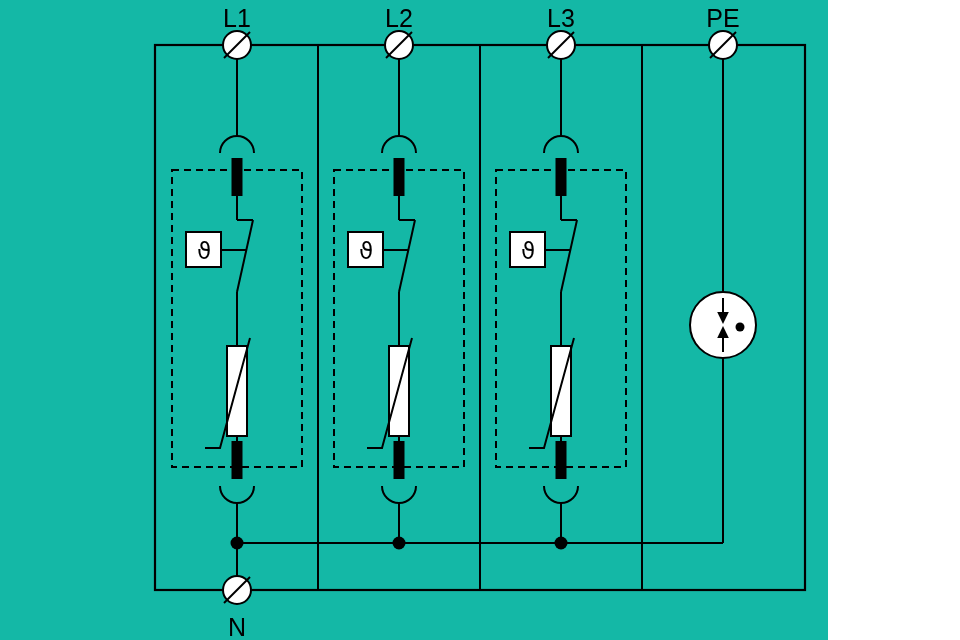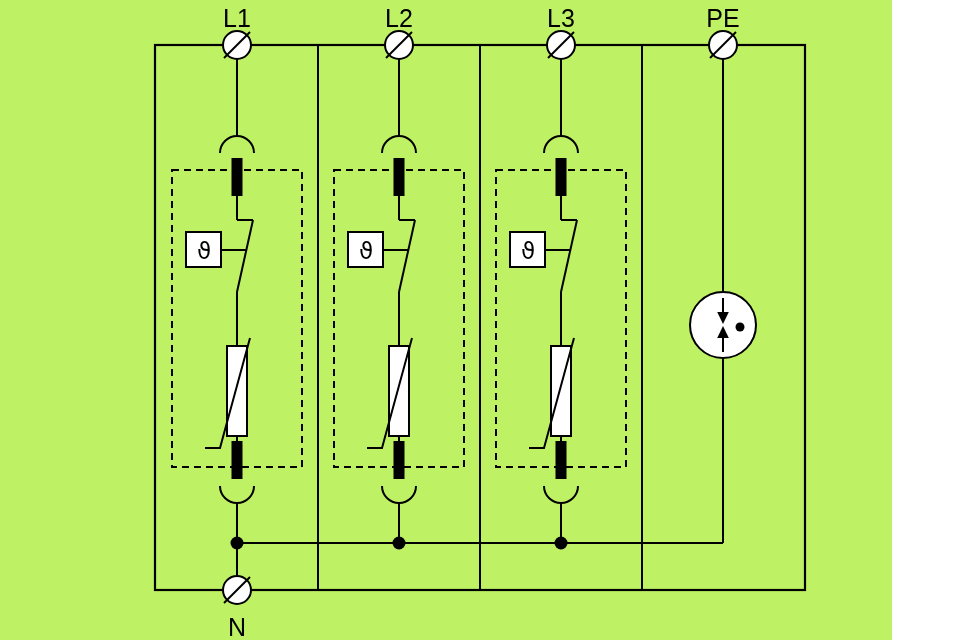--- a/index.html
+++ b/index.html
@@ -4,24 +4,24 @@
 <style>
   html, body {
     margin: 0;
     padding: 0;
     width: 960px;
     height: 640px;
     background: #ffffff;
     font-family: "Liberation Sans", sans-serif;
   }
   .diagram-wrap {
-    width: 892px;
+    width: 828px;
     height: 640px;
     position: relative;
-    background: #bef264;
+    background: #14b8a6;
   }
   svg { display: block; }
   .ln   { stroke: #000; stroke-width: 2; fill: none; }
   .lnth { stroke: #000; stroke-width: 2.2; fill: none; }
   .dash { stroke: #000; stroke-width: 2; fill: none; stroke-dasharray: 7 5; }
   .blk  { fill: #000; stroke: none; }
   .wht  { fill: #fff; stroke: #000; stroke-width: 2; }
   .lbl  {
     font-family: "Liberation Sans", sans-serif;
     font-size: 25px;

